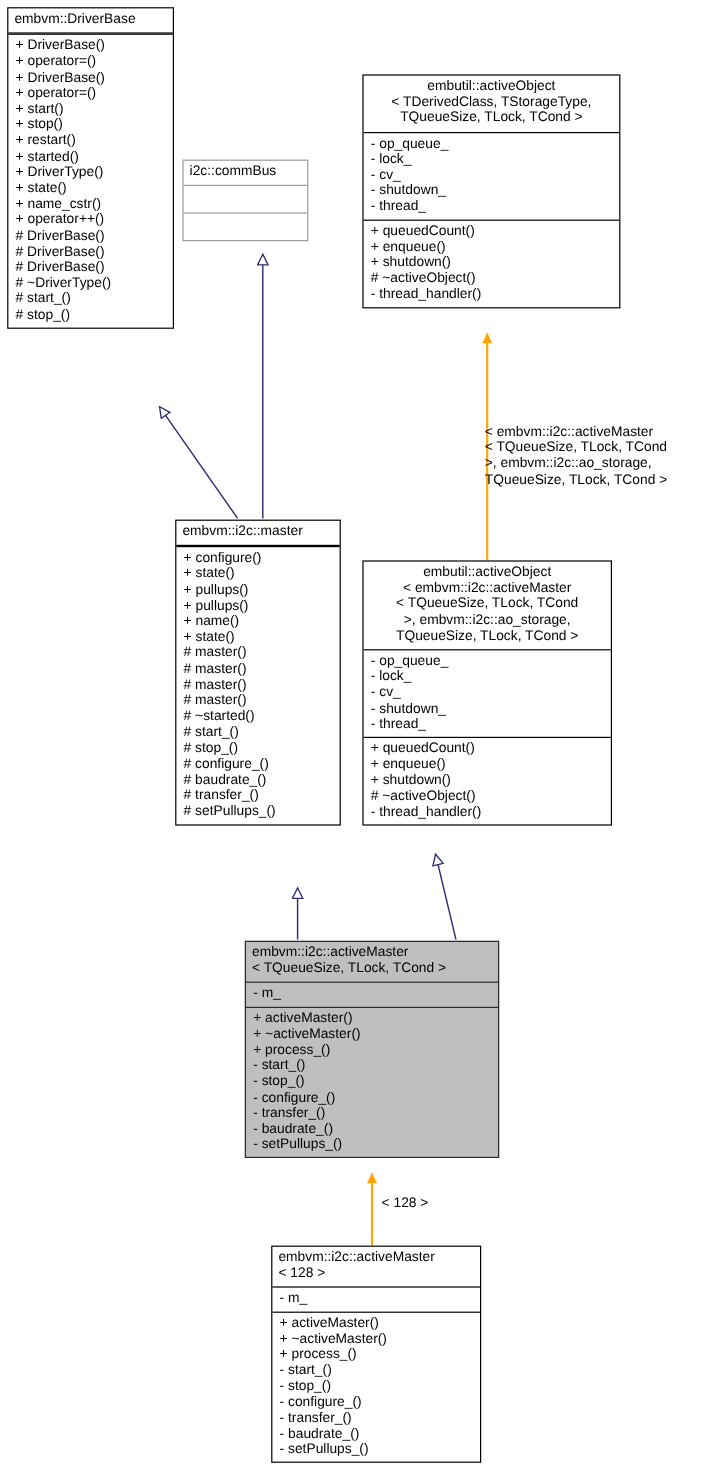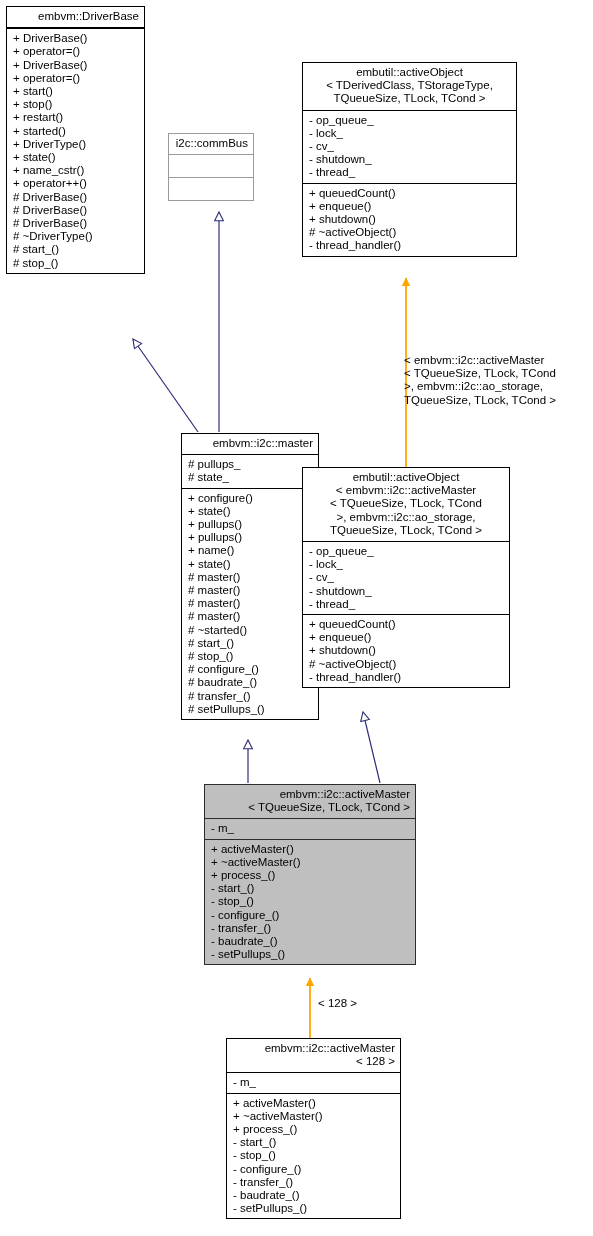--- a/index.html
+++ b/index.html
@@ -36,21 +36,21 @@
     box-sizing: border-box;
     border: 1px solid #000000;
     background: #ffffff;
     font-size: 11.5px;
     line-height: 13.2px;
   }
   .uml-box.light-border { border-color: #9a9a9a; }
   .uml-box.highlight { background: #bfbfbf; border-color: #2b2b2b; }
 
   .uml-title {
-    text-align: right;
+    text-align: left;
     padding: 3px 5px 4px 5px;
     white-space: pre-line;
   }
   .uml-title.lefty { text-align: center; }
   .uml-sep {
     height: 1px;
     background: #000000;
     margin: 0;
   }
   .light-border .uml-sep { background: #9a9a9a; }
@@ -133,21 +133,21 @@
       <div class="row">+ operator++()</div>
       <div class="row"># DriverBase()</div>
       <div class="row"># DriverBase()</div>
       <div class="row"># DriverBase()</div>
       <div class="row"># ~DriverType()</div>
       <div class="row"># start_()</div>
       <div class="row"># stop_()</div>
     </div>
   </div>
 
-  <div class="uml-box light-border" style="left:168px; top:133px; width:86px;">
+  <div class="uml-box light-border" style="left:152px; top:133px; width:105px;">
     <div class="uml-title">i2c::commBus</div>
     <div class="uml-sep"></div>
     <div class="uml-compartment empty"></div>
     <div class="uml-sep"></div>
     <div class="uml-compartment empty"></div>
   </div>
 
   <div class="uml-box" style="left:302px; top:62px; width:215px;">
     <div class="uml-title lefty">embutil::activeObject
 &lt; TDerivedClass, TStorageType,
@@ -168,27 +168,23 @@
       <div class="row"># ~activeObject()</div>
       <div class="row">- thread_handler()</div>
     </div>
   </div>
 
   <div class="edge-label" style="left:404px; top:354px; width:190px;">&lt; embvm::i2c::activeMaster
 &lt; TQueueSize, TLock, TCond
 &gt;, embvm::i2c::ao_storage,
 TQueueSize, TLock, TCond &gt;</div>
 
-  <div class="uml-box" style="left:146px; top:433px; width:138px;margin-left:35px;">
+  <div class="uml-box" style="left:146px; top:433px; width:138px;">
     <div class="uml-title">embvm::i2c::master</div>
     <div class="uml-sep"></div>
-    <div class="uml-compartment">
-      <div class="row"># pullups_</div>
-      <div class="row"># state_</div>
-    </div>
     <div class="uml-sep"></div>
     <div class="uml-compartment">
       <div class="row">+ configure()</div>
       <div class="row">+ state()</div>
       <div class="row">+ pullups()</div>
       <div class="row">+ pullups()</div>
       <div class="row">+ name()</div>
       <div class="row">+ state()</div>
       <div class="row"># master()</div>
       <div class="row"># master()</div>

